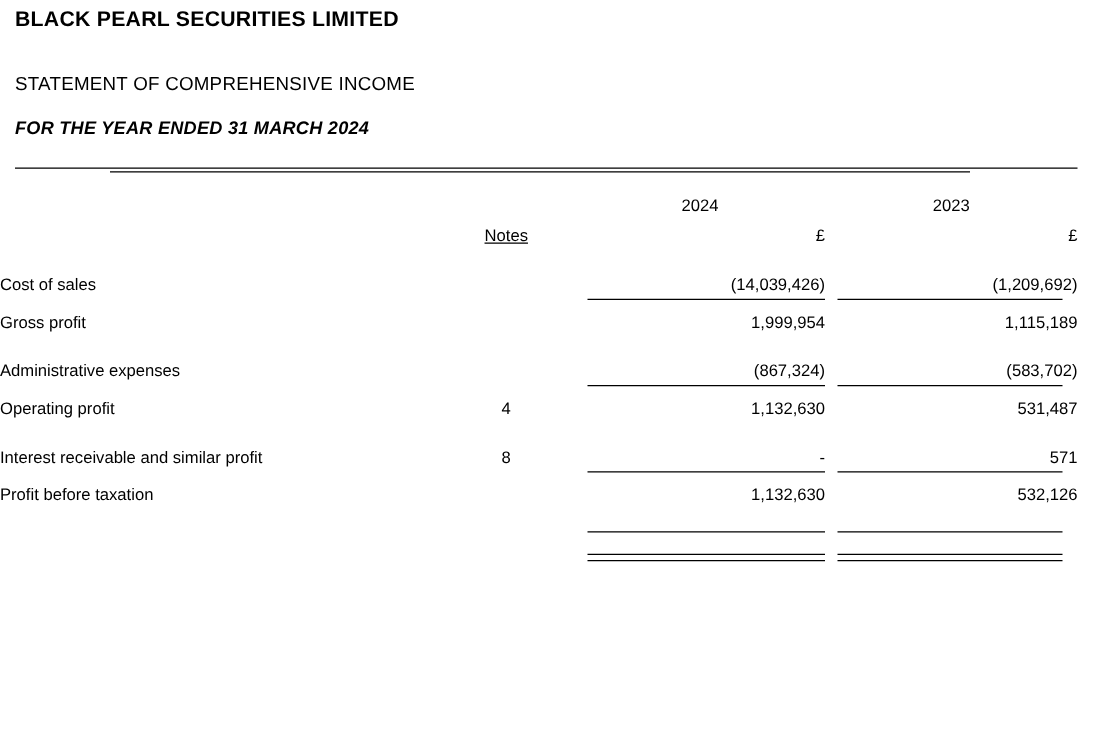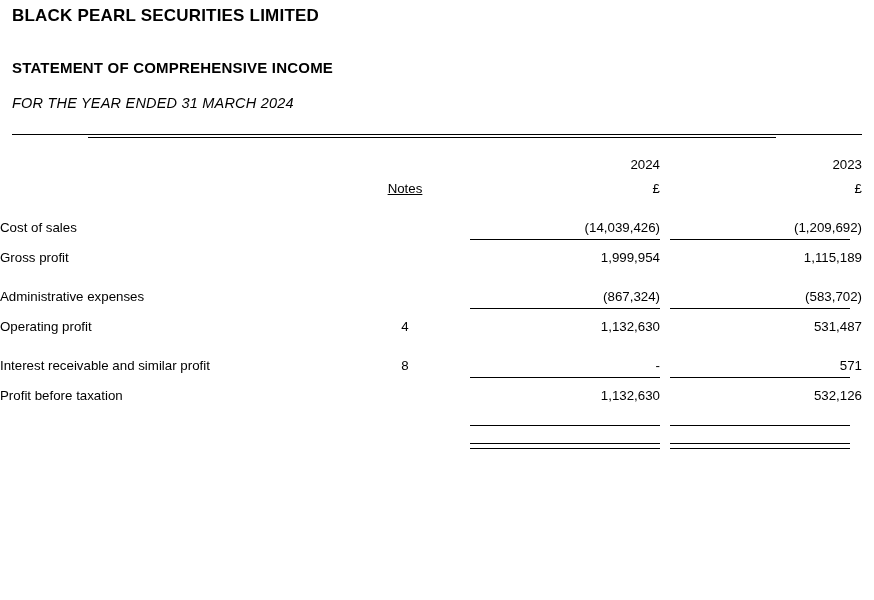--- a/index.html
+++ b/index.html
@@ -28,29 +28,29 @@
     top: 6px;
     font-size: 17px;
     font-weight: bold;
     letter-spacing: 0.2px;
   }
   .statement-title {
     position: absolute;
     left: 12px;
     top: 59px;
     font-size: 15px;
-    font-weight: bold;
+    font-weight: normal;
     letter-spacing: 0.2px;
   }
   .period-title {
     position: absolute;
     left: 12px;
     top: 95px;
     font-size: 14.5px;
-    font-weight: normal;
+    font-weight: bold;
     font-style: italic;
     letter-spacing: 0.2px;
   }
   .top-rule {
     position: absolute;
     left: 12px;
     top: 134px;
     width: 850px;
     height: 1px;
     background: #000;
@@ -111,21 +111,21 @@
   .h-notes {
     font-weight: bold;
     font-size: 13.3px;
     text-align: center;
     text-decoration: underline;
   }
 
   tr.spacer-sm td { height: 11px; }
   tr.spacer-md td { height: 18px; }
   tr.row td { height: 21px; }
-  tr.hdr-year td { height: 22px; }
+  tr.hdr-year td { height: 22px; text-align: center; }
   tr.hdr-cur td { height: 24px; }
 
   
   .rule-wrap {
     position: relative;
     height: 9px;
   }
   .rule-line {
     position: absolute;
     left: 10px;

